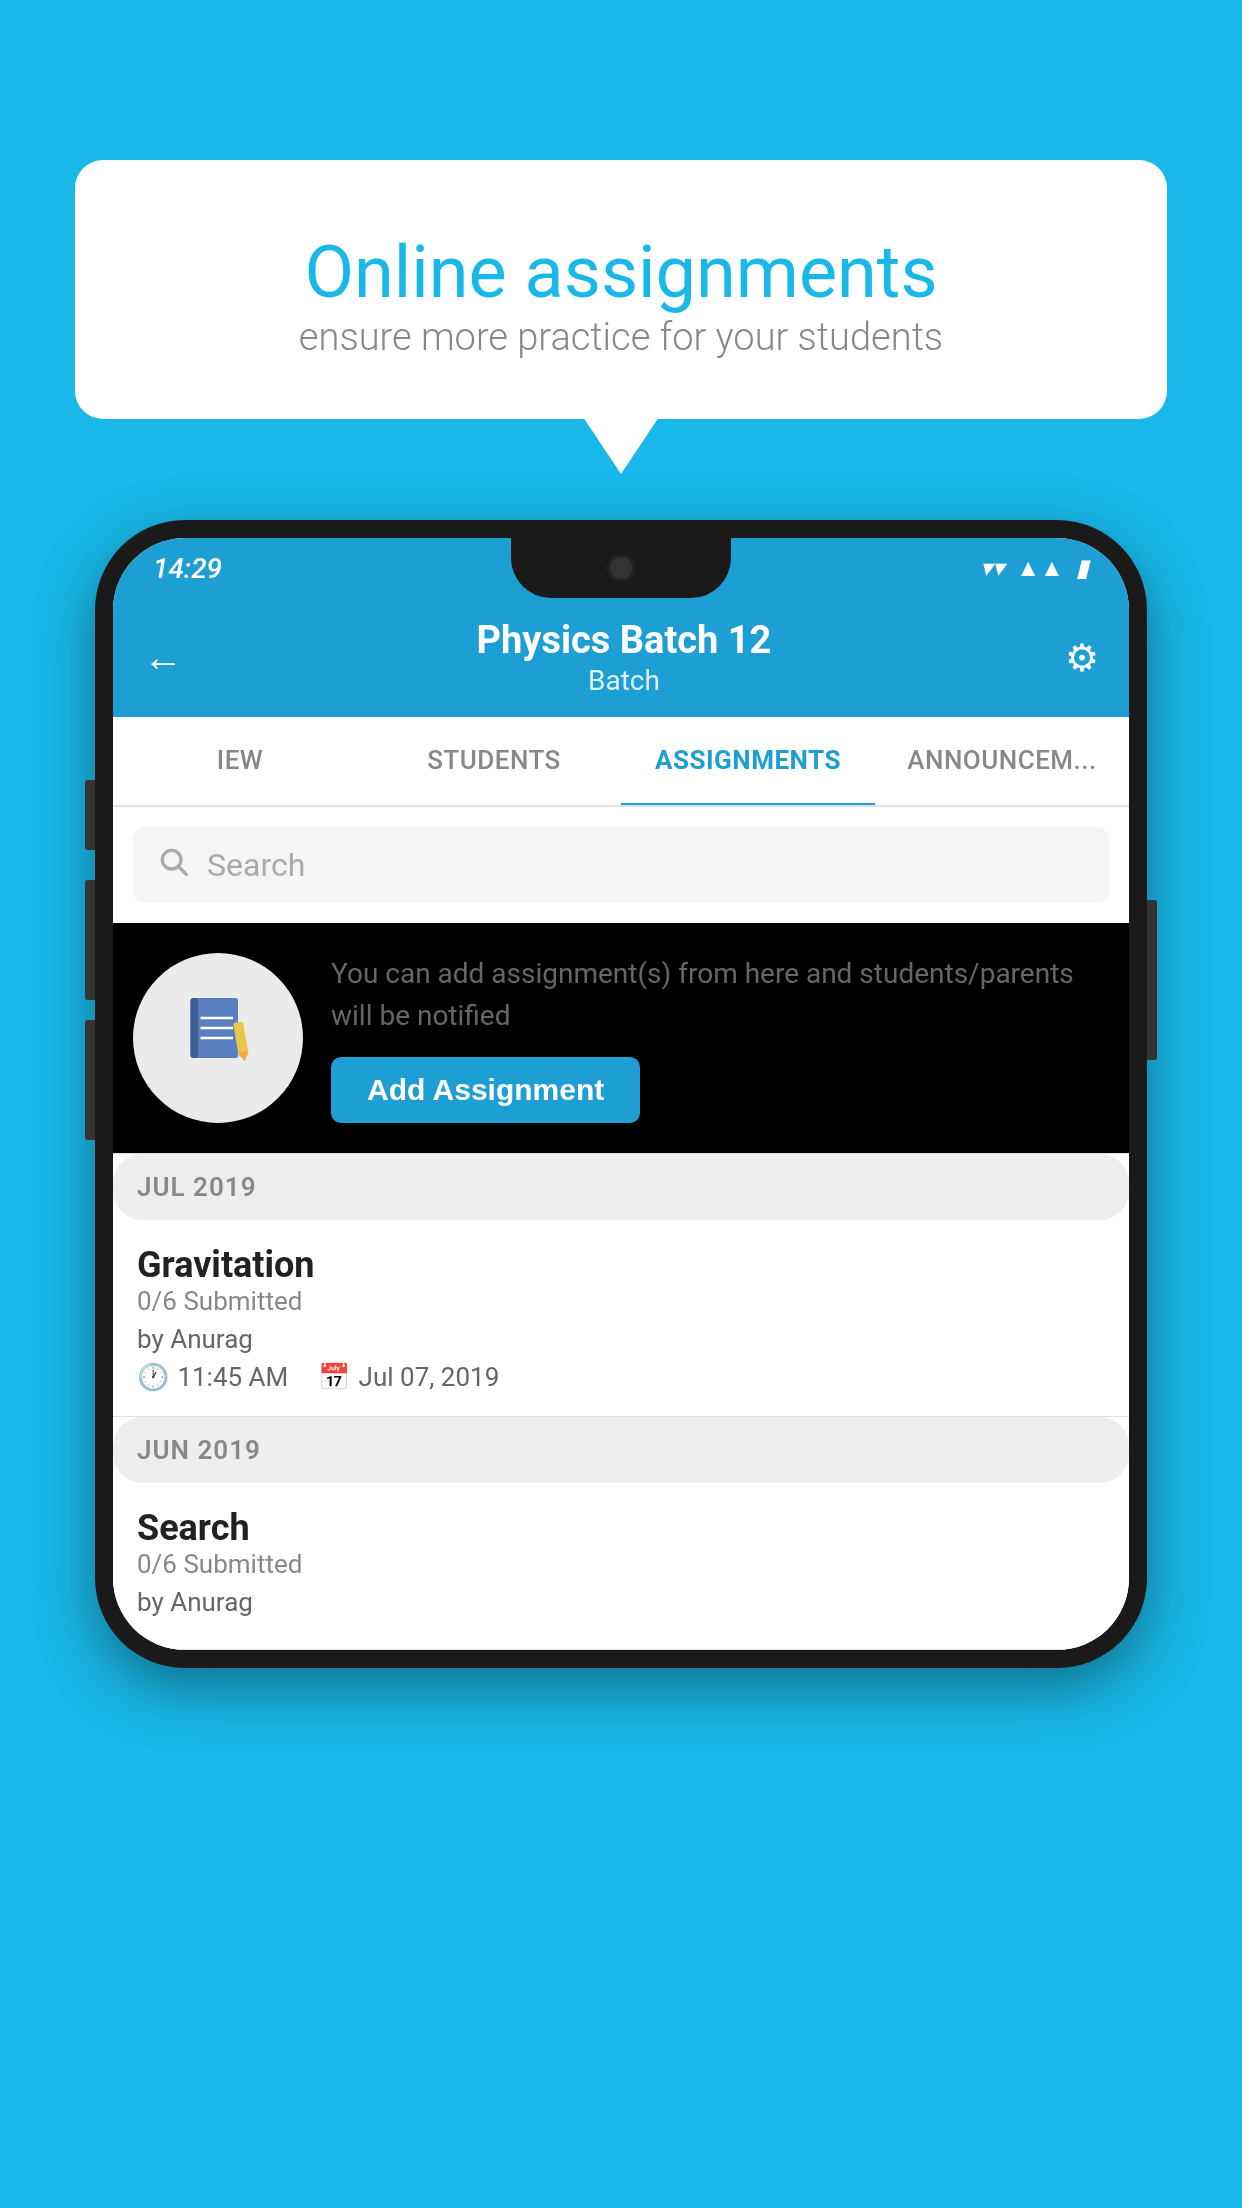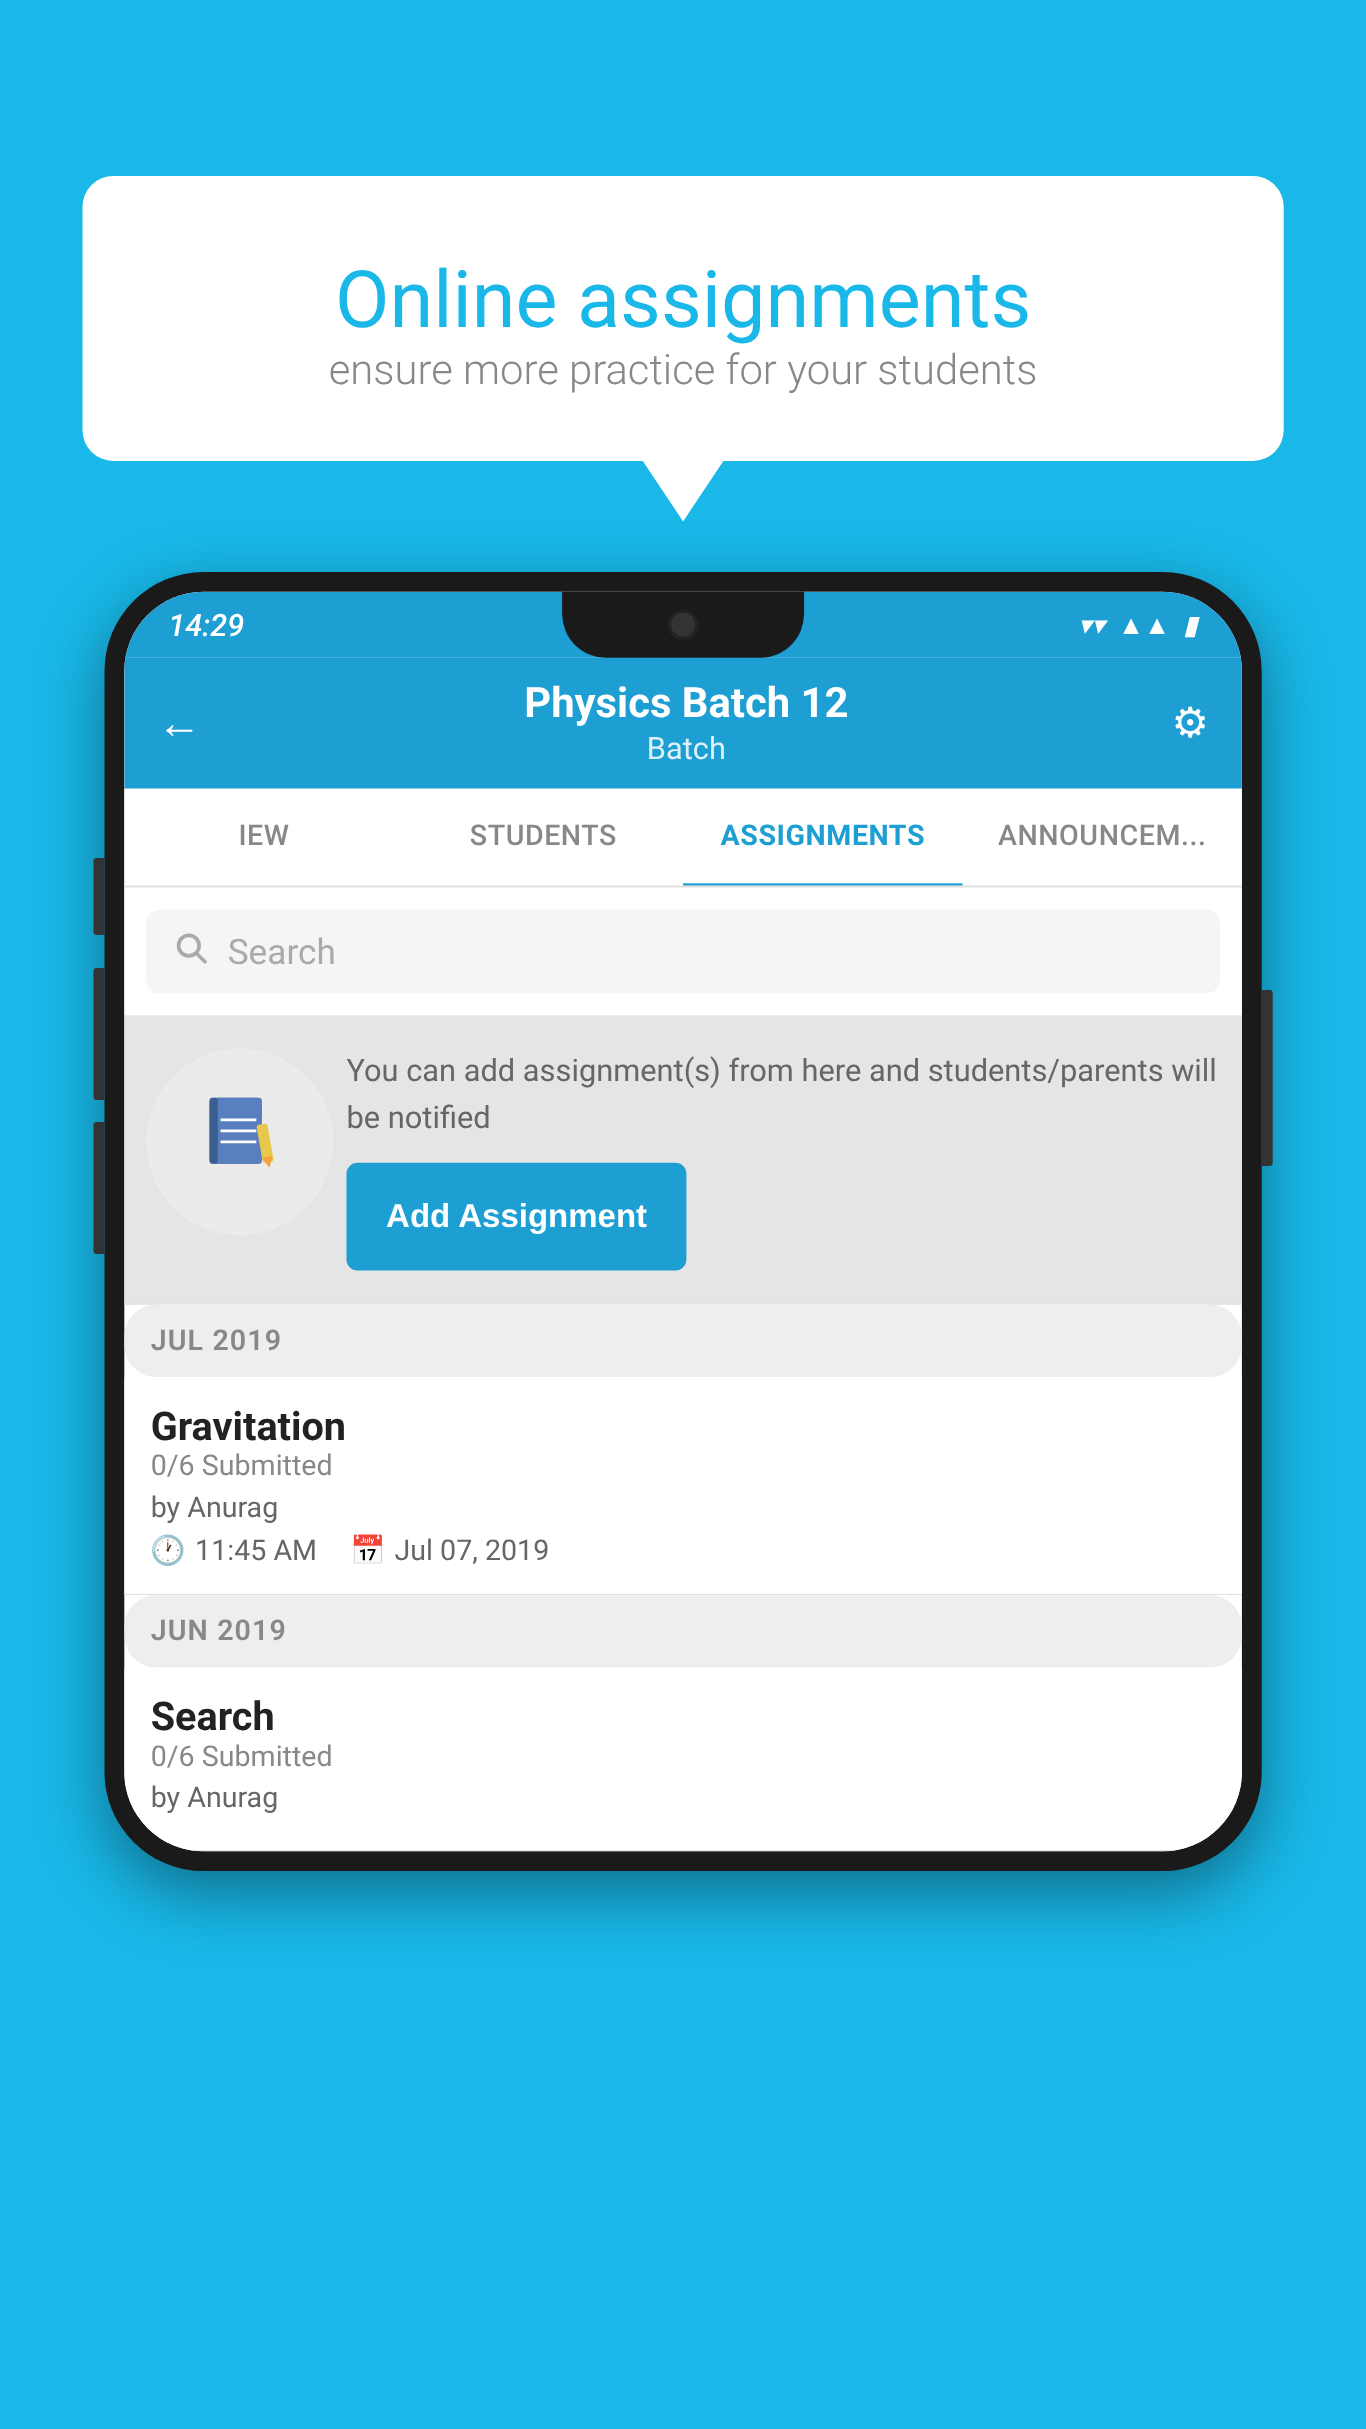--- a/index.html
+++ b/index.html
@@ -189,24 +189,24 @@
       font-size: 32px;
     }
     .search-input-text {
       color: #aaa;
       font-size: 32px;
     }
 
     
     .add-assignment-promo {
       display: flex;
-      align-items: flex-start;
+      align-items: flex-end;
       padding: 30px 20px;
-      background: #e5e5e5;
-      gap: 12px;
+      background: #000000;
+      gap: 28px;
       border-bottom: 1px solid #e0e0e0;
     }
     .promo-icon-circle {
       width: 170px;
       height: 170px;
       background: #ebebeb;
       border-radius: 50%;
       display: flex;
       align-items: center;
       justify-content: center;
@@ -222,21 +222,21 @@
       font-size: 28px;
       color: #666;
       line-height: 1.5;
       margin-bottom: 20px;
     }
     .add-assignment-btn {
       background: #1e9fd4;
       color: white;
       border: none;
       border-radius: 10px;
-      padding: 32px 36px;
+      padding: 16px 36px;
       font-size: 30px;
       font-weight: 600;
       cursor: pointer;
       display: inline-block;
     }
 
     
     .section-header {
       background: #eeeeee;
       padding: 18px 24px;

